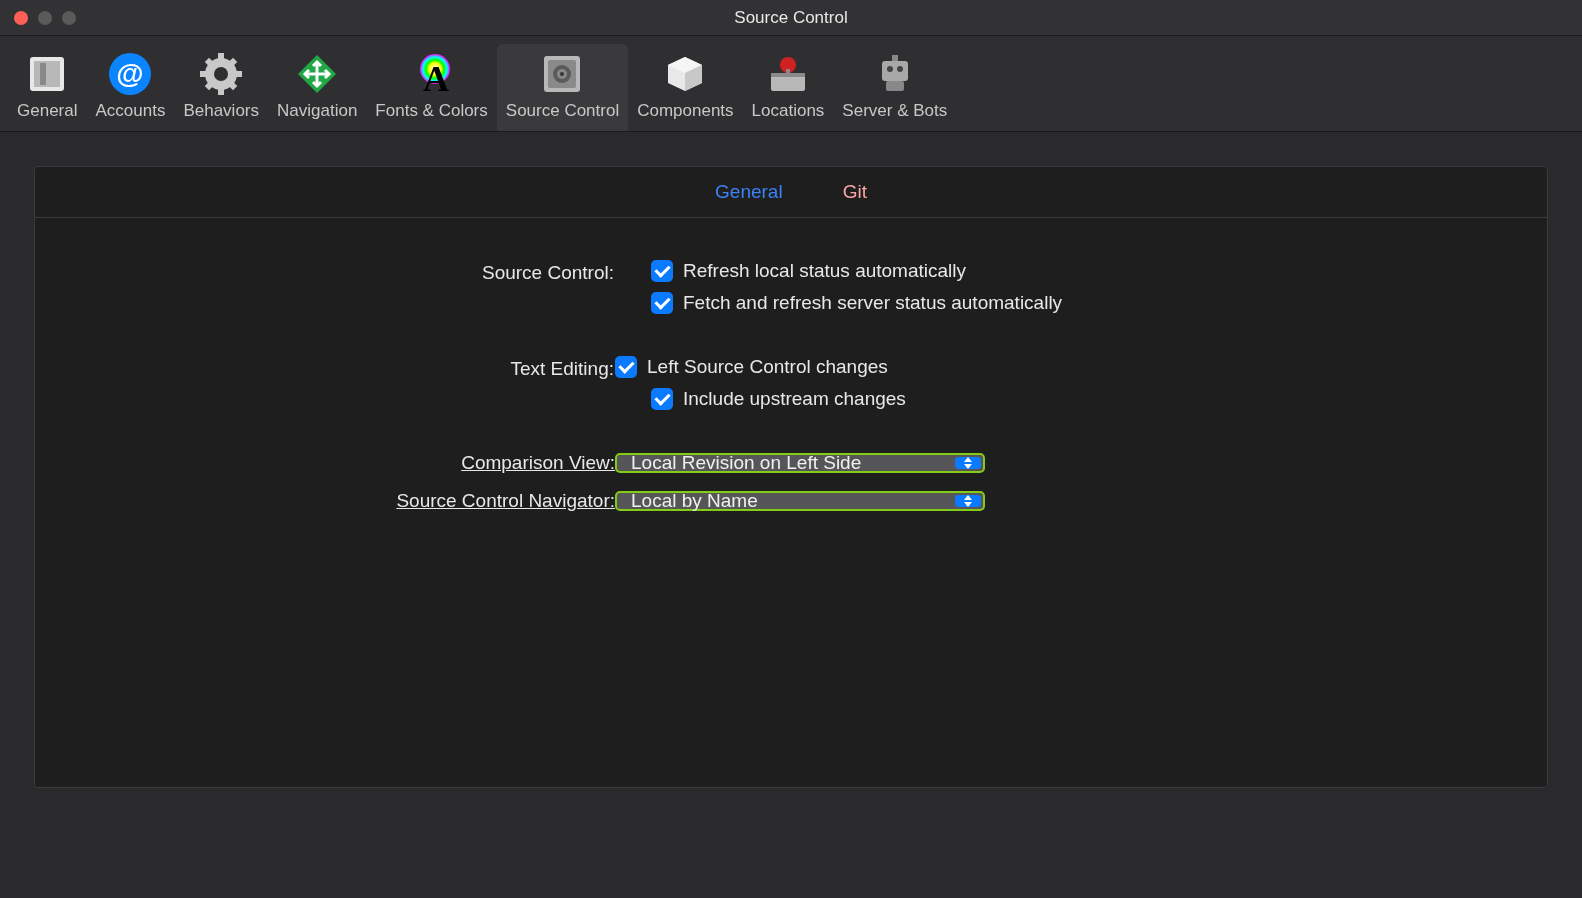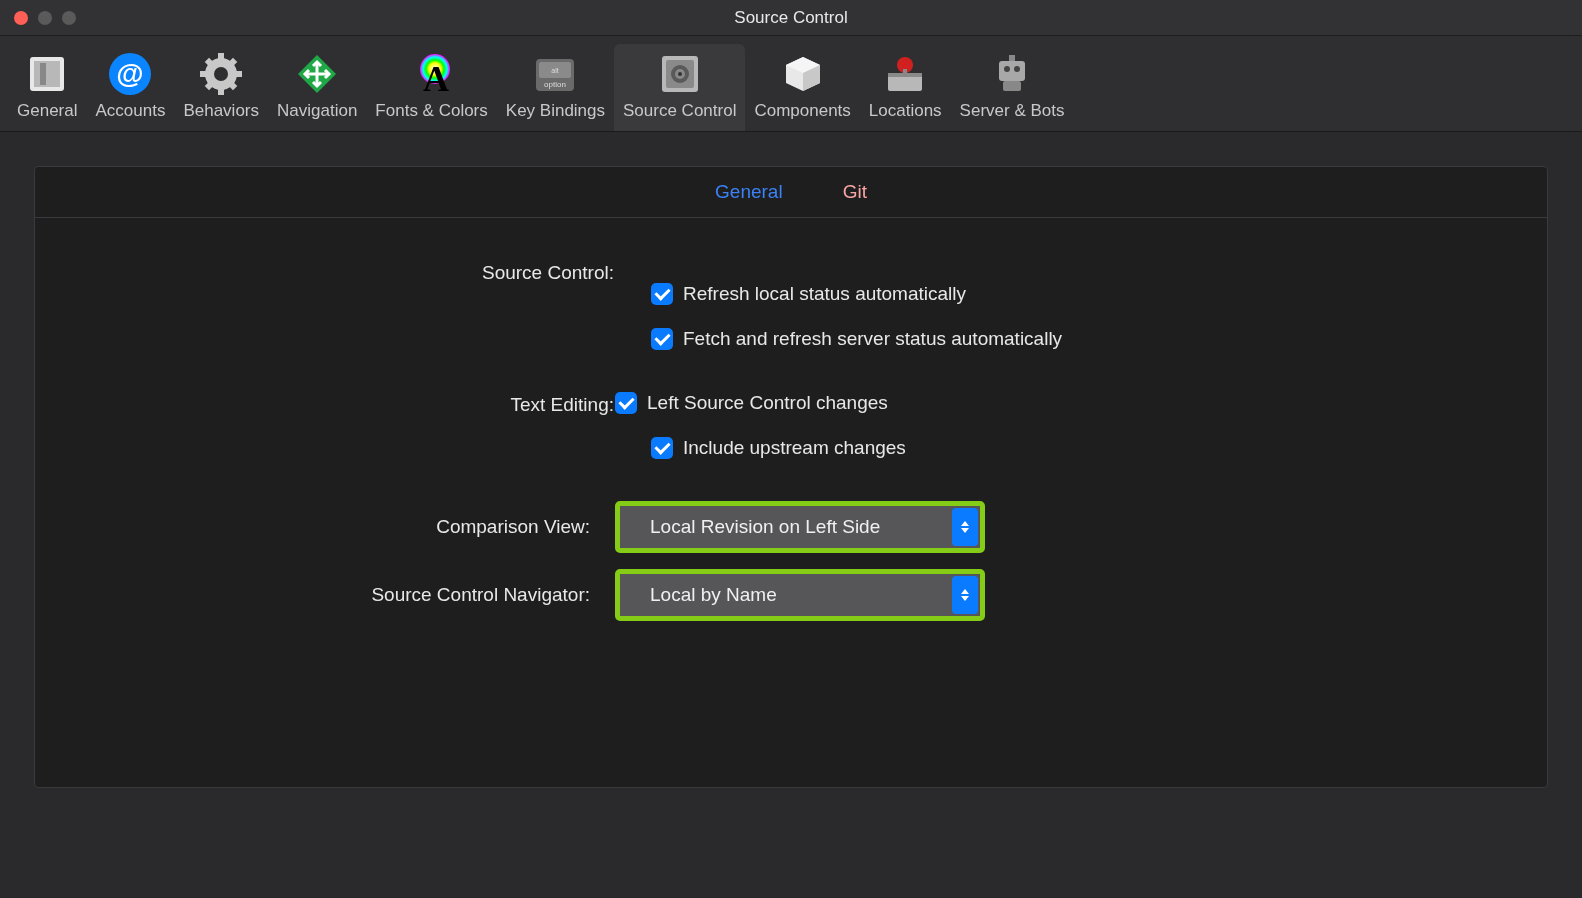--- a/index.html
+++ b/index.html
@@ -118,21 +118,20 @@
       flex: 1;
     }
     .checkbox-row {
       display: flex;
       align-items: center;
       gap: 10px;
       margin-bottom: 10px;
     }
     .checkbox-row.indented {
       margin-left: 36px;
-      margin-top: 23px;
     }
     .checkbox {
       width: 22px;
       height: 22px;
       border-radius: 5px;
       background: #0a7aff;
       border: none;
       display: flex;
       align-items: center;
       justify-content: center;
@@ -155,33 +154,34 @@
       height: 28px;
     }
     .select-row {
       display: flex;
       align-items: center;
       margin-bottom: 16px;
     }
     .select-label {
       width: 540px;
       text-align: right;
-      padding-right: 25px;
+      padding-right: 0;
       font-size: 19px;
       color: #e8e8e8;
+      text-decoration: underline;
     }
     .select-control {
       background: #565658;
-      border: 5px solid #84cc16;
+      border: 2px solid #84cc16;
       border-radius: 5px;
-      height: 52px;
+      height: 20px;
       width: 370px;
       display: flex;
       align-items: center;
-      padding-left: 30px;
+      padding-left: 14px;
       font-size: 19px;
       color: #f0f0f0;
       position: relative;
       cursor: pointer;
     }
     .select-arrows {
       position: absolute;
       right: 2px;
       top: 2px;
       bottom: 2px;
@@ -285,31 +285,20 @@
               <stop offset="80%" stop-color="#0ff"></stop>
               <stop offset="100%" stop-color="#f0f"></stop>
             </radialGradient>
           </defs>
           <circle cx="26" cy="18" r="15" fill="url(#cw)"></circle>
           <text x="14" y="40" font-size="36" font-family="serif" fill="#000" font-weight="bold">A</text>
         </svg>
     </div>
     <div class="toolbar-label">Fonts &amp; Colors</div>
   </div>
-  <div class="toolbar-item">
-    <div class="toolbar-icon">
-      <svg width="46" height="46" viewBox="0 0 46 46">
-          <rect x="4" y="8" width="38" height="32" rx="4" fill="#6a6a6a"></rect>
-          <rect x="7" y="11" width="32" height="16" rx="2" fill="#8a8a8a"></rect>
-          <text x="23" y="22" font-size="7" fill="#ddd" text-anchor="middle">alt</text>
-          <text x="23" y="36" font-size="8" fill="#ddd" text-anchor="middle">option</text>
-        </svg>
-    </div>
-    <div class="toolbar-label">Key Bindings</div>
-  </div>
   <div class="toolbar-item active">
     <div class="toolbar-icon">
       <svg width="46" height="46" viewBox="0 0 46 46">
           <rect x="5" y="5" width="36" height="36" rx="3" fill="#b8b8b8"></rect>
           <rect x="9" y="9" width="28" height="28" rx="2" fill="#8a8a8a"></rect>
           <circle cx="23" cy="23" r="9" fill="#5a5a5a"></circle>
           <circle cx="23" cy="23" r="5" fill="#888"></circle>
           <circle cx="23" cy="23" r="2" fill="#333"></circle>
         </svg>
     </div>

